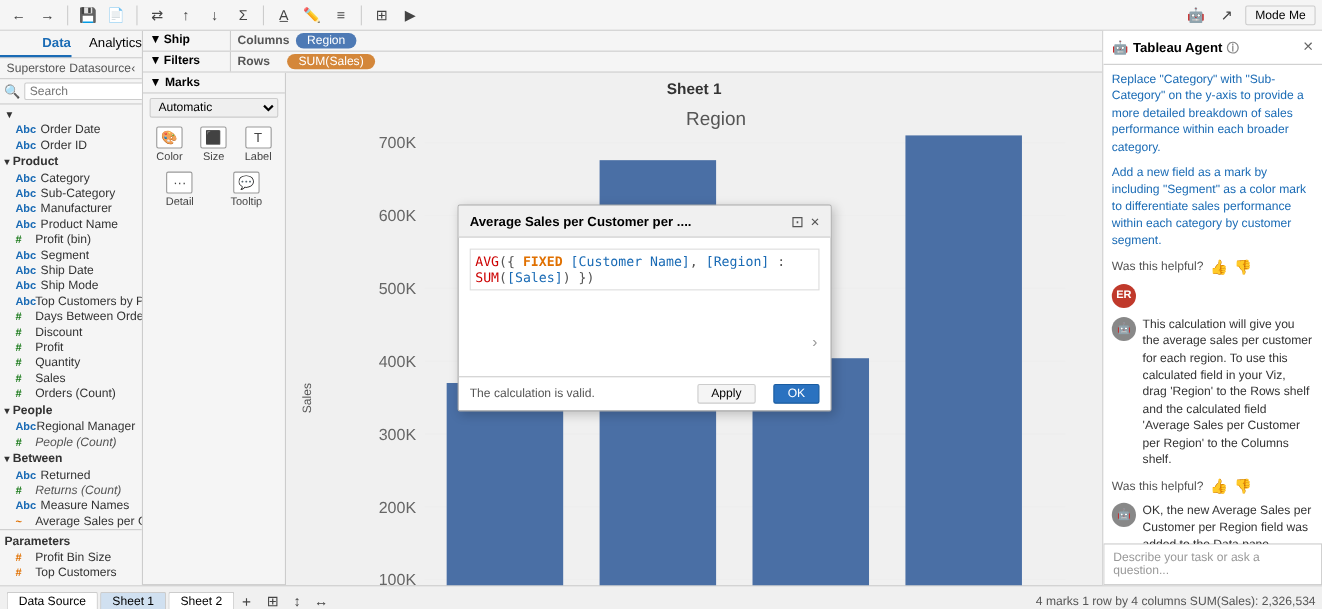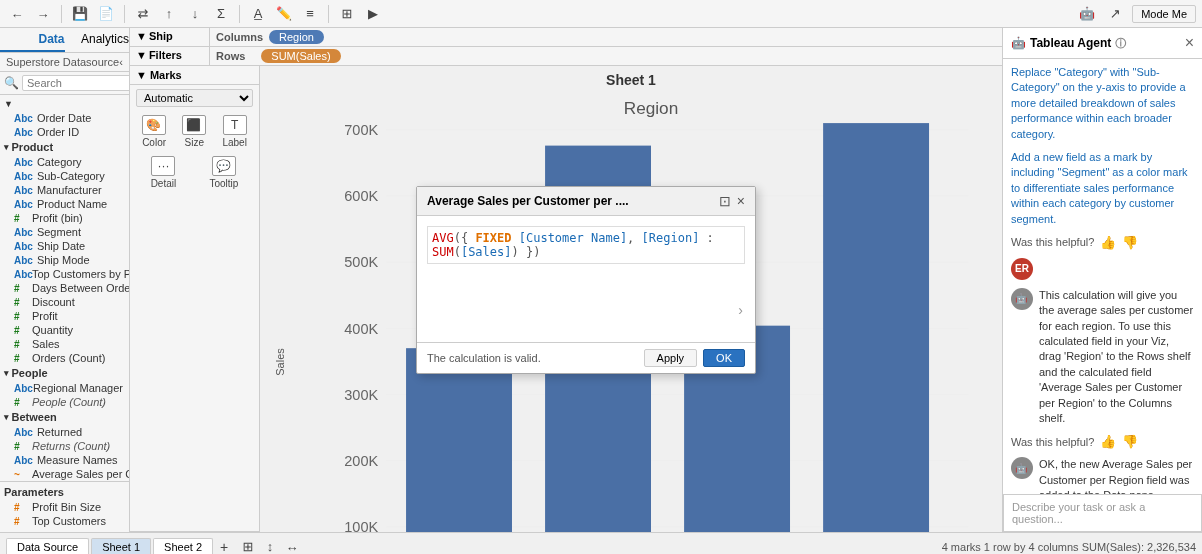--- a/index.html
+++ b/index.html
@@ -409,21 +409,21 @@
     .formula-text { color: #c00; }
     .dialog-footer {
       display: flex;
       align-items: center;
       justify-content: space-between;
       padding: 6px 10px;
       border-top: 1px solid #ccc;
       font-size: 11px;
     }
     .dialog-valid { color: #555; }
-    .dialog-btns { display: flex; gap: 6px; }
+    .dialog-btns { display: flex; gap: 16px; }
     .btn-apply {
       border: 1px solid #ccc;
       background: #f5f5f5;
       padding: 2px 12px;
       font-size: 11px;
       cursor: pointer;
       border-radius: 2px;
     }
     .btn-ok {
       border: 1px solid #1a5ca0;

